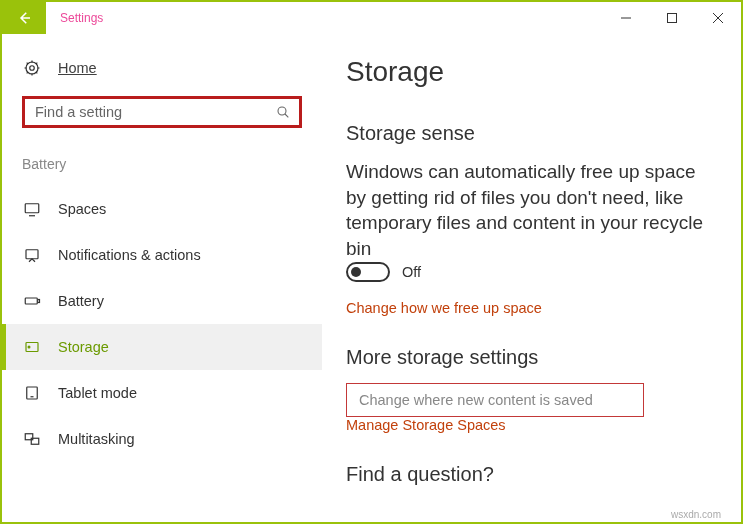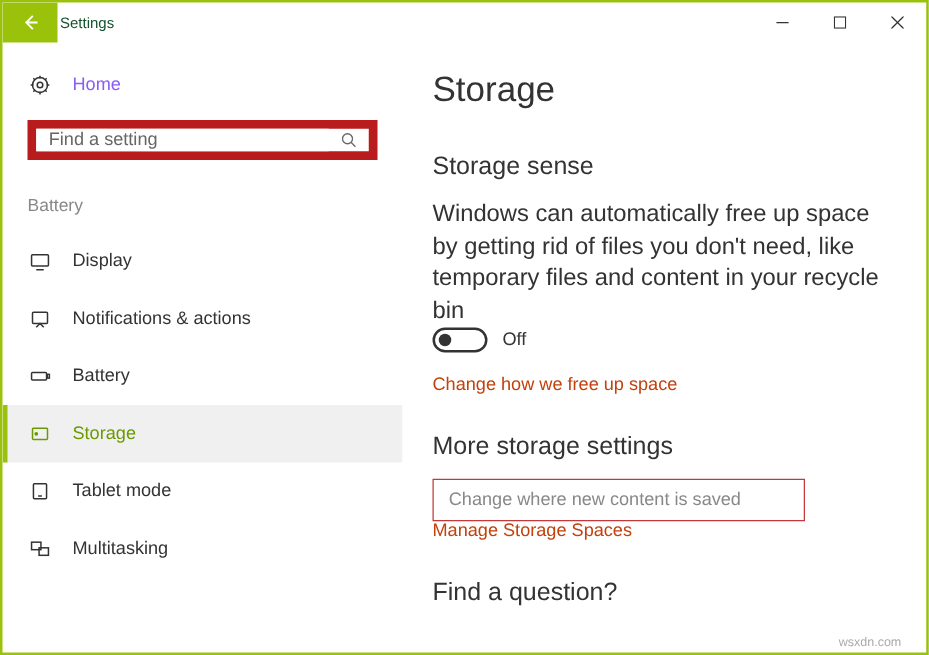--- a/index.html
+++ b/index.html
@@ -1,33 +1,33 @@
 <!DOCTYPE html>
 <html><head>
   <meta charset="utf-8">
   <style>
     * { box-sizing: border-box; margin: 0; padding: 0; font-family: "Segoe UI", -apple-system, sans-serif; }
     body { width: 743px; height: 524px; border: 2px solid #9ac20b; background: #fff; position: relative; overflow: hidden; }
     
     .titlebar { height: 32px; display: flex; align-items: center; }
     .back-btn { width: 44px; height: 32px; background: #9ac20b; display: flex; align-items: center; justify-content: center; cursor: pointer; }
     .back-btn svg { width: 18px; height: 18px; }
-    .app-title { margin-left: 2px; font-size: 12px; color: #14532d; flex: 1; }
+    .app-title { margin-left: 14px; font-size: 12px; color: #ec4899; flex: 1; }
     .win-controls { display: flex; }
     .win-btn { width: 46px; height: 32px; display: flex; align-items: center; justify-content: center; cursor: pointer; }
     .win-btn svg { width: 10px; height: 10px; }
     
     .content { display: flex; height: calc(100% - 32px); }
     
     .sidebar { width: 320px; padding: 24px 0 0 0; overflow: hidden; }
     .home-row { display: flex; align-items: center; padding: 0 20px; margin-bottom: 18px; }
     .home-row .icon { width: 20px; height: 20px; margin-right: 16px; display: flex; align-items: center; justify-content: center; }
-    .home-row .label { font-size: 14.5px; color: #8b5cf6; }
+    .home-row .label { font-size: 14.5px; color: #404040; text-decoration: underline; }
     
-    .search-box { margin: 0 20px; height: 32px; border: 7px solid #b91c1c; display: flex; align-items: center; }
+    .search-box { margin: 0 20px; height: 32px; border: 3px solid #b91c1c; display: flex; align-items: center; }
     .search-box input { flex: 1; border: none; outline: none; padding: 0 10px; font-size: 14.5px; height: 100%; }
     .search-box input::placeholder { color: #666; }
     .search-box .sicon { width: 32px; display: flex; align-items: center; justify-content: center; }
     
     .group-label { color: #888; font-size: 14px; padding: 28px 20px 14px 20px; }
     
     .nav-item { display: flex; align-items: center; height: 46px; padding: 0 20px; cursor: pointer; position: relative; }
     .nav-item .icon { width: 20px; height: 20px; margin-right: 16px; display: flex; align-items: center; justify-content: center; }
     .nav-item .label { font-size: 14.5px; color: #333; }
     .nav-item.active { background: #f0f0f0; }
@@ -106,21 +106,21 @@
 
     <div class="group-label">Battery</div>
 
     <div class="nav-item">
       <span class="icon">
           <svg viewBox="0 0 24 24" width="18" height="18" fill="none" stroke="#333" stroke-width="1.6">
             <rect x="3" y="5" width="18" height="12" rx="1"></rect>
             <line x1="8" y1="21" x2="16" y2="21"></line>
           </svg>
         </span>
-      <span class="label">Display</span>
+      <span class="label">Spaces</span>
     </div>
     <div class="nav-item">
       <span class="icon">
           <svg viewBox="0 0 24 24" width="18" height="18" fill="none" stroke="#333" stroke-width="1.6">
             <rect x="4" y="5" width="16" height="12" rx="1"></rect>
             <path d="M8 21l4-4 4 4"></path>
           </svg>
         </span>
       <span class="label">Notifications &amp; actions</span>
     </div>

